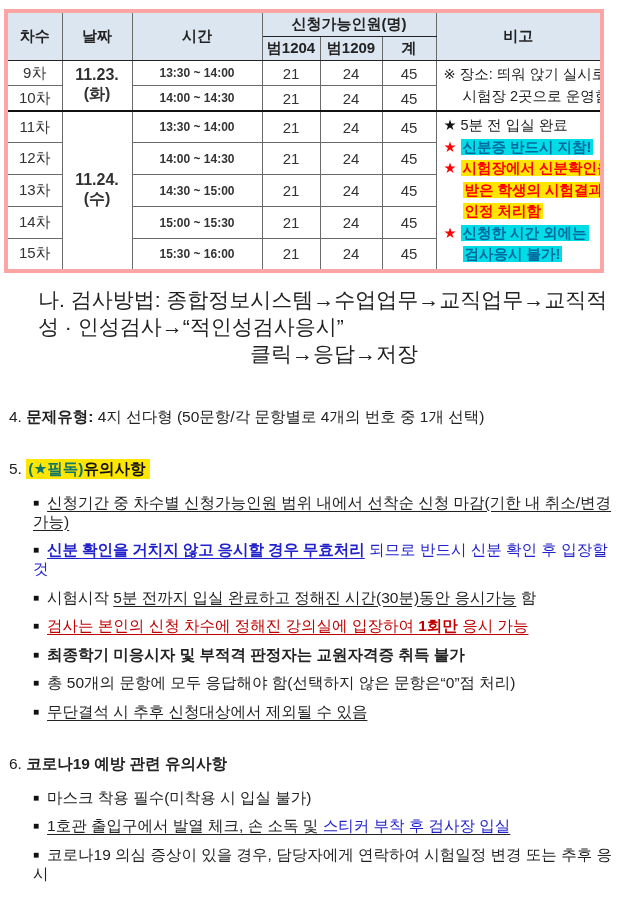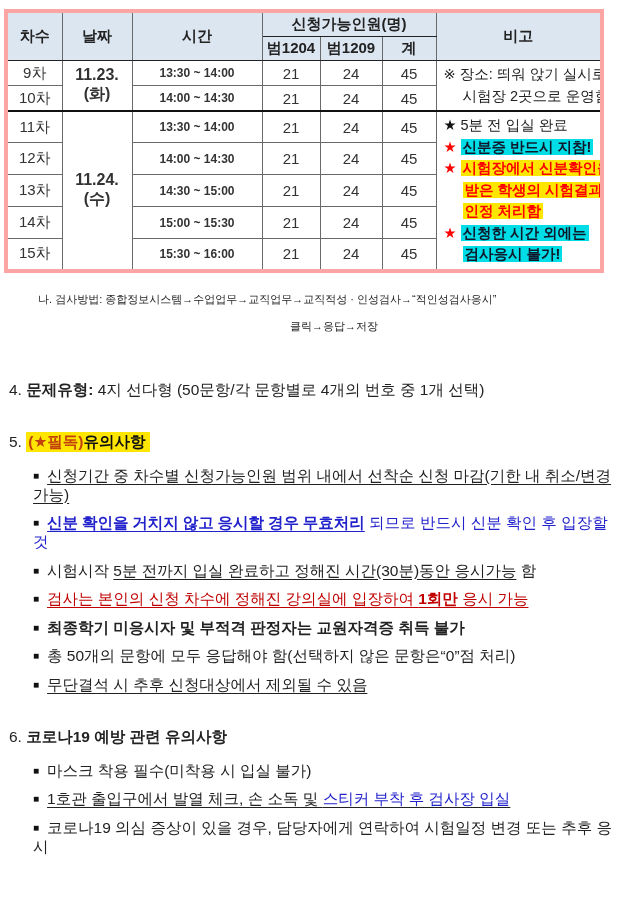--- a/index.html
+++ b/index.html
@@ -29,38 +29,38 @@
   td.c-time  { text-align:center; font-weight:bold; font-size:12px; }
   td.c-num   { text-align:center; }
   tr.group-start td { border-top:2px solid #111; }
   td.c-remarks { font-size:14.5px; padding:3px 4px 3px 7px; color:#222; }
   td.c-remarks.top { vertical-align:top; }
   .rline { line-height:21.5px; white-space:nowrap; }
   .rline .cont-indent { display:inline-block; width:19px; }
   .star-black { color:#111; margin-right:4px; }
   .star-red   { color:#ff0000; margin-right:4px; font-weight:bold; }
   .ref-mark   { color:#222; margin-right:4px; }
-  .hl-cyan   { background:#00dde6; color:#0f172a; font-weight:bold; padding:0 2px; }
+  .hl-cyan   { background:#00dde6; color:#0369a1; font-weight:bold; padding:0 2px; }
   .hl-yellow { background:#ffe600; color:#ff0000; font-weight:bold; padding:0 2px; }
 
   
-  .method { margin:13px 0 0 34px; font-size:11px; line-height:27px; color:#222; }
+  .method { margin:13px 0 0 34px; font-size:21px; line-height:27px; color:#222; }
   .method .cont { margin-left:12px;text-align:center; }
   .sec-head { margin:0 0 0 5px; font-size:15.5px; color:#222; }
   #sec4 { margin-top:40px; }
   #sec5 { margin-top:31px; }
   #sec6 { margin-top:33px; }
   .b { font-weight:bold; }
   .red   { color:#c00000; }
   .red-b { color:#c00000; font-weight:bold; }
   .blue   { color:#2222cc; }
   .blue-b { color:#2222cc; font-weight:bold;font-family:Liberation Serif, serif; }
   .u { text-decoration:underline; text-underline-offset:3px; }
   .hl-title { background:#ffe600; padding:1px 5px 2px 2px; font-weight:bold; }
-  .hl-title .t-red { color:#c2410c;text-align:center; }
+  .hl-title .t-red { color:#0f766e;text-align:center; }
   .hl-title .t-black { color:#111; }
   ul.bullets { list-style:none; margin:13px 0 0 29px; padding:0; }
   ul.bullets li { margin-bottom:9.5px; font-size:15.5px; line-height:19px; color:#222; }
   .sq { font-size:10px; vertical-align:2px; margin-right:8px; color:#111; }
 </style>
 </head>
 <body>
 
 <div class="doc">
 

